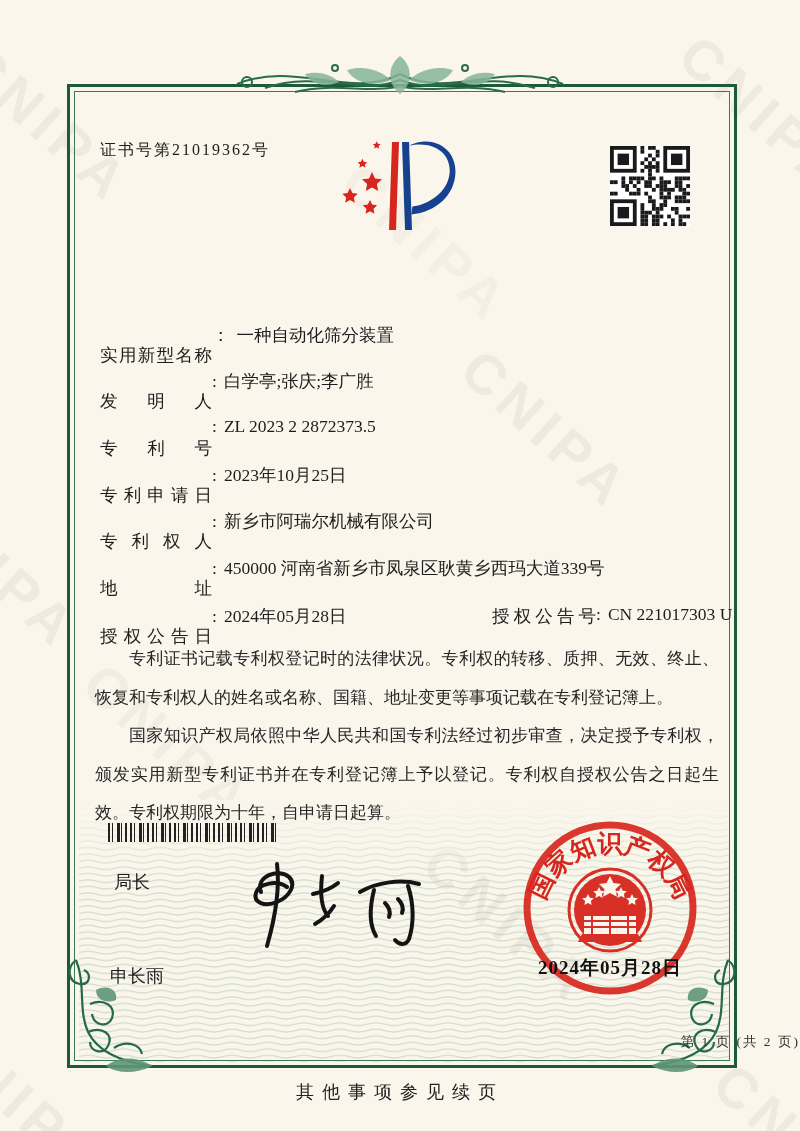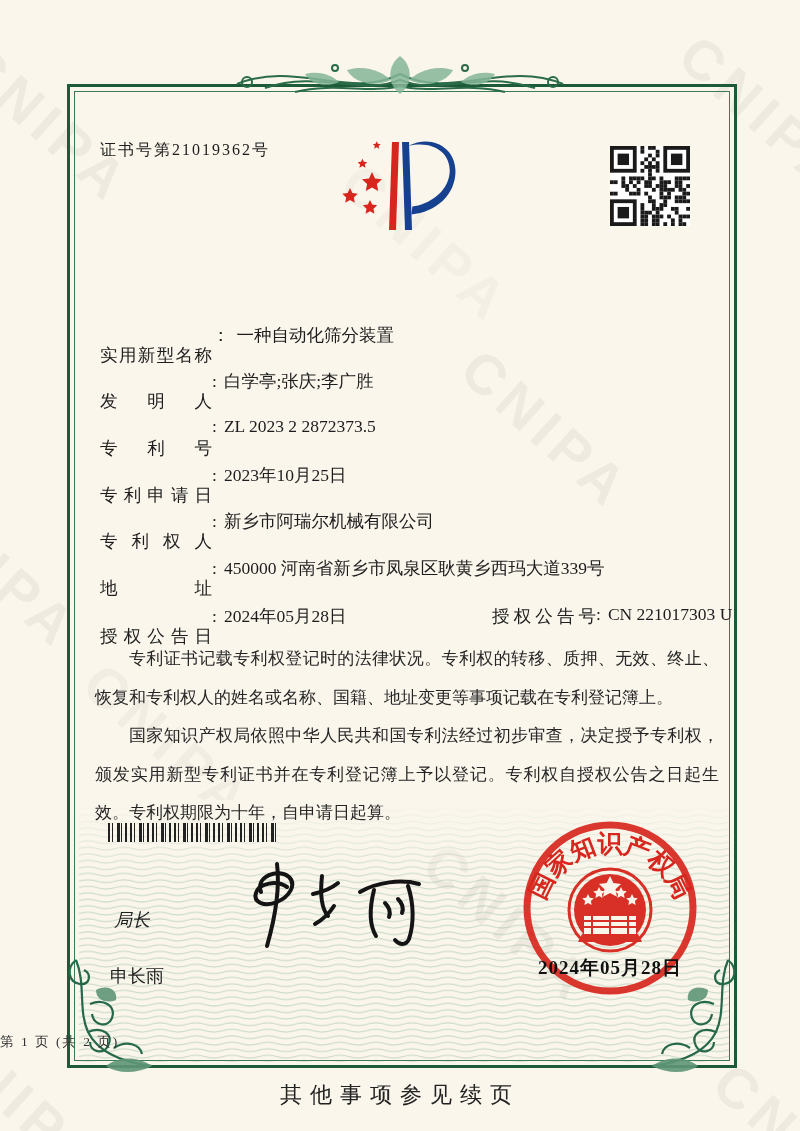--- a/index.html
+++ b/index.html
@@ -37,32 +37,32 @@
          text-align:justify;color:#262626;}
   .paras p{margin:0;text-indent:2em;}
   
   .barcode{position:absolute;left:108px;top:823px;width:170px;height:19px;
            background:repeating-linear-gradient(90deg,
              #222 0 2px,transparent 2px 4px,
              #222 4px 5px,transparent 5px 9px,
              #222 9px 12px,transparent 12px 13px,
              #222 13px 14px,transparent 14px 17px,
              #222 17px 19px,transparent 19px 22px);}
-  .signer-title{position:absolute;left:114px;top:908px;font-size:18px;
-                font-family:"Liberation Sans","DejaVu Sans",sans-serif;font-weight:500;font-style:italic;}
+  .signer-title{position:absolute;left:114px;top:870px;font-size:18px;
+                font-family:"Liberation Sans","DejaVu Sans",sans-serif;font-weight:500;}
   .signer-name{position:absolute;left:110px;top:928px;font-size:18px;
                font-family:"Liberation Sans","DejaVu Sans",sans-serif;font-weight:500;margin-top:36px;}
   .signature{position:absolute;left:225px;top:856px;}
   .seal{position:absolute;left:520px;top:818px;}
   .seal-date{position:absolute;left:520px;top:955px;width:180px;text-align:center;
              font-size:19px;font-weight:bold;color:#111;letter-spacing:1px;}
-  .page-footer{position:absolute;left:0;top:1033px;width:800px;text-align:left;
+  .page-footer{position:absolute;left:0;top:1033px;width:800px;text-align:right;
                font-size:13.5px;letter-spacing:2px;color:#333;}
   .cont-note{position:absolute;left:0;top:1080px;width:800px;text-align:center;
-             font-size:22px;letter-spacing:8px;color:#222;}
+             font-size:18px;letter-spacing:8px;color:#222;}
 </style>
 </head>
 <body>
 
 <div class="page">
 
   <div class="wm" style="left:-30px;top:22px">CNIPA</div>
   <div class="wm" style="left:688px;top:14px">CNIPA</div>
   <div class="wm" style="left:350px;top:142px;color:rgba(95,88,66,0.045)">CNIPA</div>
   <div class="wm" style="left:470px;top:328px">CNIPA</div>

